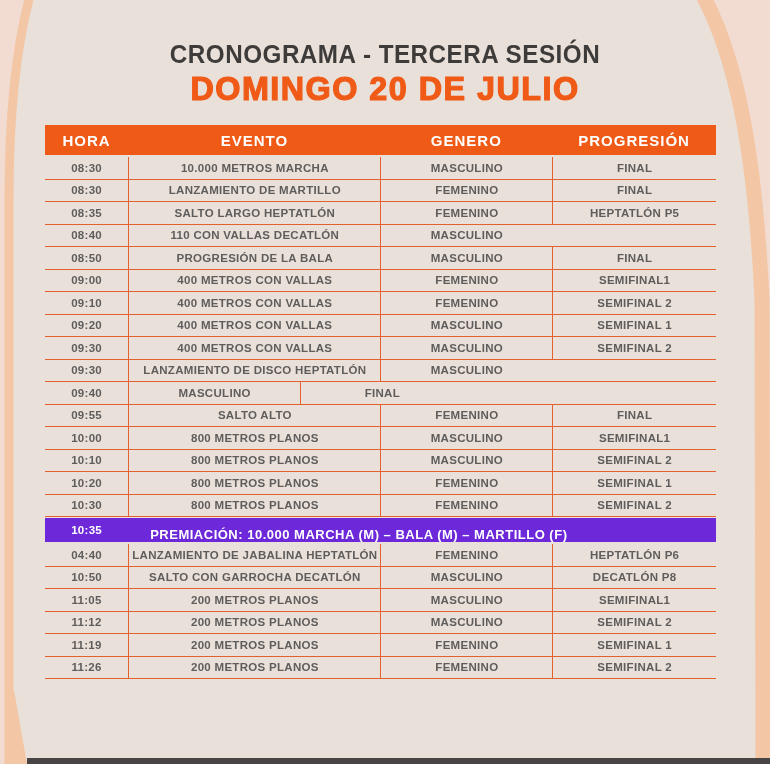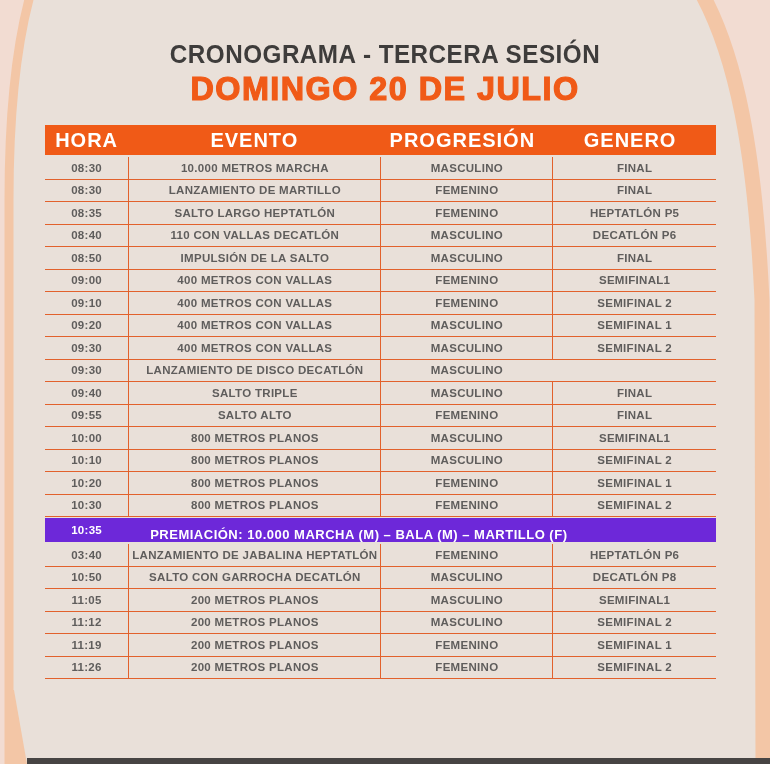--- a/index.html
+++ b/index.html
@@ -31,21 +31,21 @@
   }
 
   .table {
     position: absolute; left: 45px; top: 125px; width: 671px;
   }
   .table * { box-sizing: border-box; }
 
   .thead {
     display: flex; height: 30px; align-items: stretch;
     background: #f05a17; color: #ffffff;
-    font-weight: bold; font-size: 20px; letter-spacing: 1px;
+    font-weight: bold; font-size: 15px; letter-spacing: 1px;
   }
   .thead .hcell { display: flex; align-items: center; justify-content: center; }
 
   .tbody { margin-top: 2px; }
 
   .row {
     display: flex; height: 22.5px; align-items: flex-end;
     border-bottom: 1.6px solid #e2612c;
     font-size: 11.5px; font-weight: bold; color: #5f5d5c;
     letter-spacing: 0.3px;
@@ -90,22 +90,22 @@
 </svg>
 
 <div class="content">
   <div class="title">CRONOGRAMA - TERCERA SESIÓN</div>
   <div class="subtitle">DOMINGO 20 DE JULIO</div>
 
   <div class="table">
     <div class="thead">
       <div class="hcell w-time">HORA</div>
       <div class="hcell w-event">EVENTO</div>
+      <div class="hcell w-gender">GENERO</div>
       <div class="hcell w-prog">PROGRESIÓN</div>
-      <div class="hcell w-gender">GENERO</div>
     </div>
     <div class="tbody">
         <div class="row">
           <div class="cell w-time">08:30</div>
           <div class="cell w-event">10.000 METROS MARCHA</div>
           <div class="cell w-gender">MASCULINO</div>
           <div class="cell w-prog">FINAL</div>
         </div>
         <div class="row">
           <div class="cell w-time">08:30</div>
@@ -116,25 +116,24 @@
         <div class="row">
           <div class="cell w-time">08:35</div>
           <div class="cell w-event">SALTO LARGO HEPTATLÓN</div>
           <div class="cell w-gender">FEMENINO</div>
           <div class="cell w-prog">HEPTATLÓN P5</div>
         </div>
         <div class="row">
           <div class="cell w-time">08:40</div>
           <div class="cell w-event">110 CON VALLAS DECATLÓN</div>
           <div class="cell w-gender">MASCULINO</div>
-          <div class="cell w-prog">DECATLÓN P6</div>
         </div>
         <div class="row">
           <div class="cell w-time">08:50</div>
-          <div class="cell w-event">IMPULSIÓN DE LA SALTO</div>
+          <div class="cell w-event">PROGRESIÓN DE LA BALA</div>
           <div class="cell w-gender">MASCULINO</div>
           <div class="cell w-prog">FINAL</div>
         </div>
         <div class="row">
           <div class="cell w-time">09:00</div>
           <div class="cell w-event">400 METROS CON VALLAS</div>
           <div class="cell w-gender">FEMENINO</div>
           <div class="cell w-prog">SEMIFINAL1</div>
         </div>
         <div class="row">
@@ -150,26 +149,25 @@
           <div class="cell w-prog">SEMIFINAL 1</div>
         </div>
         <div class="row">
           <div class="cell w-time">09:30</div>
           <div class="cell w-event">400 METROS CON VALLAS</div>
           <div class="cell w-gender">MASCULINO</div>
           <div class="cell w-prog">SEMIFINAL 2</div>
         </div>
         <div class="row">
           <div class="cell w-time">09:30</div>
-          <div class="cell w-event">LANZAMIENTO DE DISCO DECATLÓN</div>
+          <div class="cell w-event">LANZAMIENTO DE DISCO HEPTATLÓN</div>
           <div class="cell w-gender">MASCULINO</div>
         </div>
         <div class="row">
           <div class="cell w-time">09:40</div>
-          <div class="cell w-event">SALTO TRIPLE</div>
           <div class="cell w-gender">MASCULINO</div>
           <div class="cell w-prog">FINAL</div>
         </div>
         <div class="row">
           <div class="cell w-time">09:55</div>
           <div class="cell w-event">SALTO ALTO</div>
           <div class="cell w-gender">FEMENINO</div>
           <div class="cell w-prog">FINAL</div>
         </div>
         <div class="row">
@@ -194,21 +192,21 @@
           <div class="cell w-time">10:30</div>
           <div class="cell w-event">800 METROS PLANOS</div>
           <div class="cell w-gender">FEMENINO</div>
           <div class="cell w-prog">SEMIFINAL 2</div>
         </div>
         <div class="row award">
           <div class="cell w-time">10:35</div>
           <div class="award-text">PREMIACIÓN: 10.000 MARCHA (M) – BALA (M) – MARTILLO (F)</div>
         </div>
         <div class="row">
-          <div class="cell w-time">03:40</div>
+          <div class="cell w-time">04:40</div>
           <div class="cell w-event">LANZAMIENTO DE JABALINA HEPTATLÓN</div>
           <div class="cell w-gender">FEMENINO</div>
           <div class="cell w-prog">HEPTATLÓN P6</div>
         </div>
         <div class="row">
           <div class="cell w-time">10:50</div>
           <div class="cell w-event">SALTO CON GARROCHA DECATLÓN</div>
           <div class="cell w-gender">MASCULINO</div>
           <div class="cell w-prog">DECATLÓN P8</div>
         </div>

